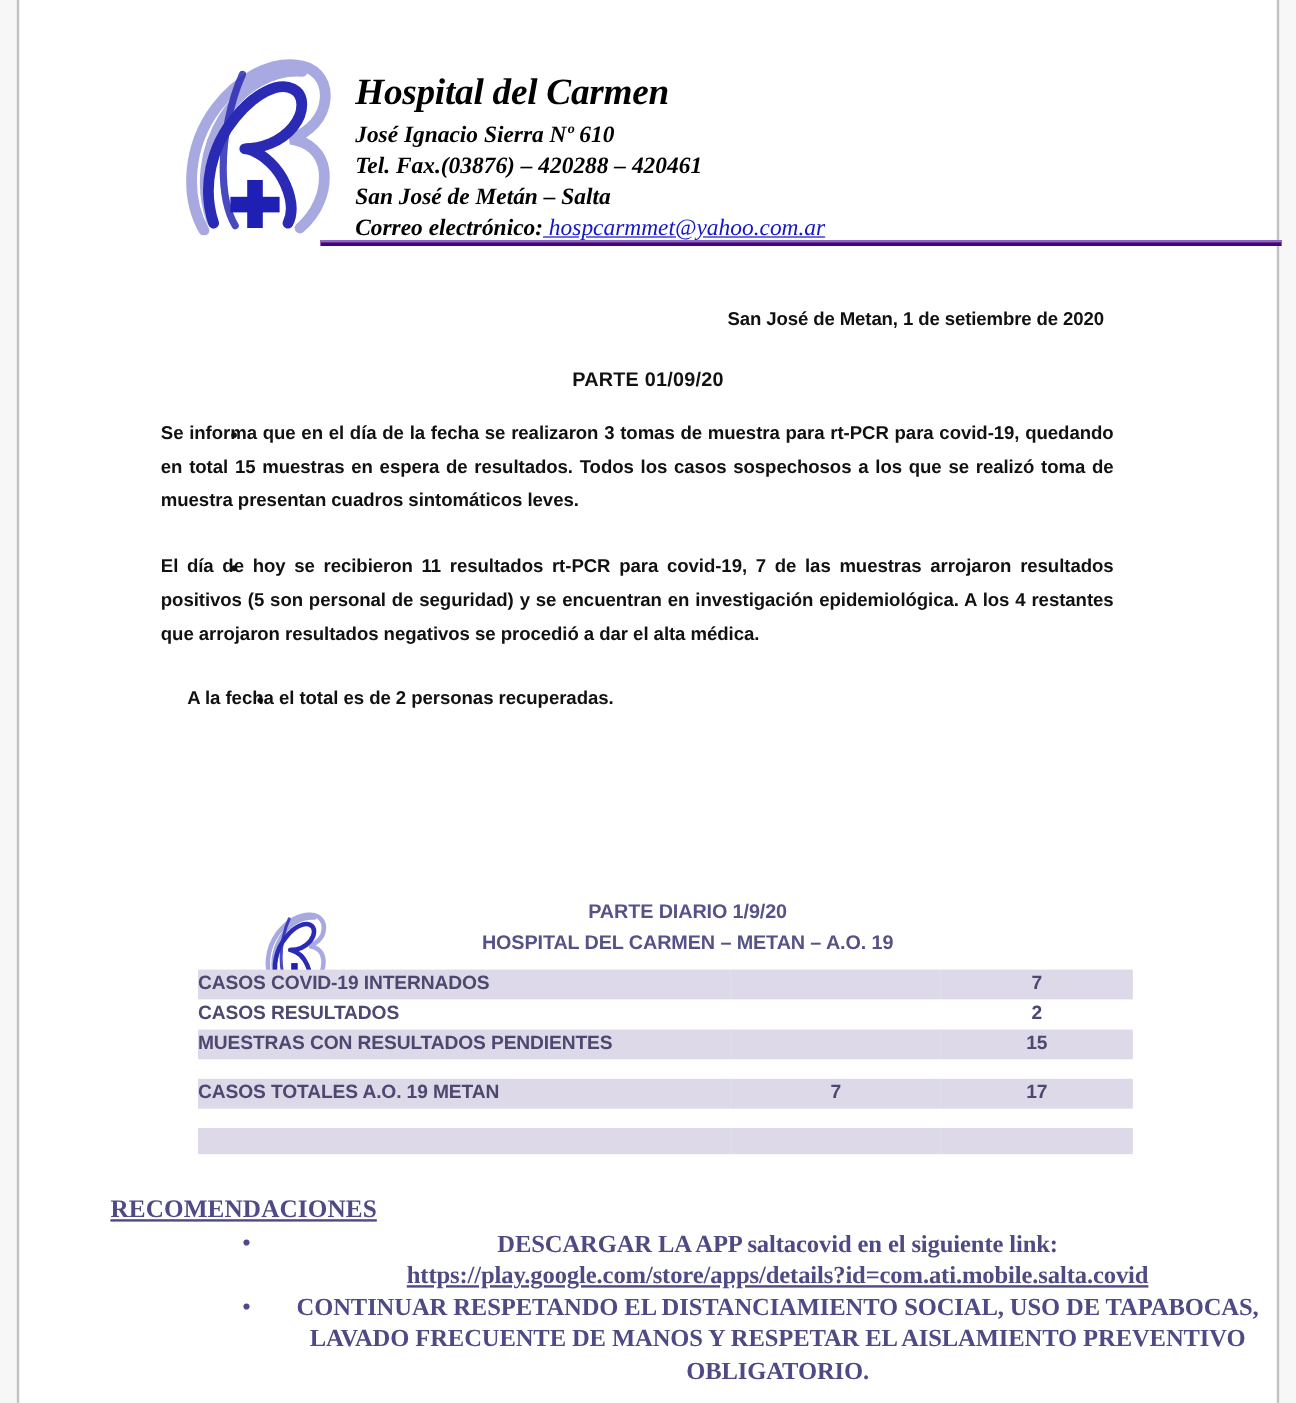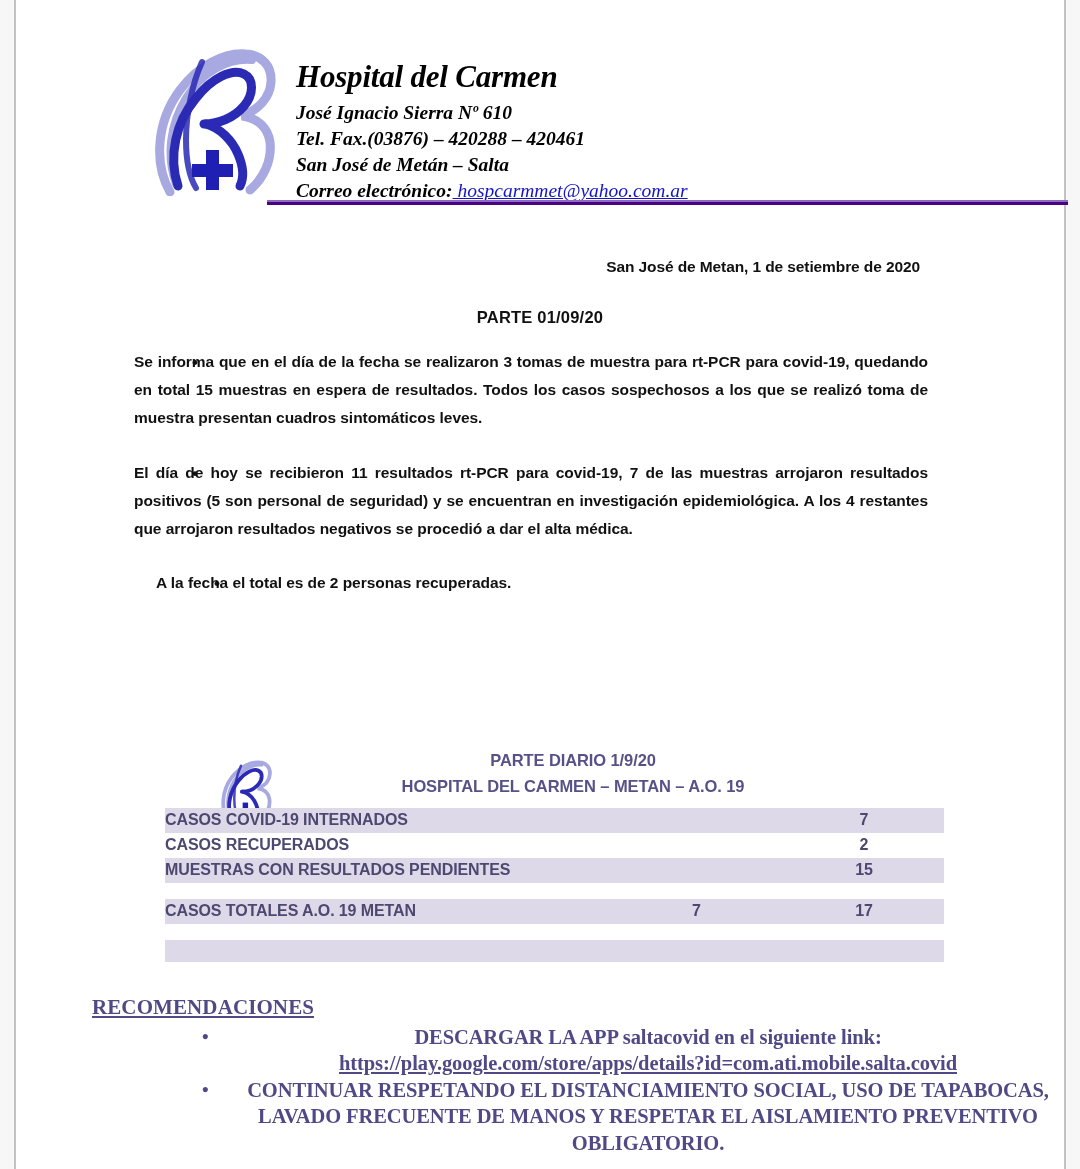--- a/index.html
+++ b/index.html
@@ -330,21 +330,21 @@
       </div>
 
       <table class="stat-table">
         <tbody>
           <tr class="shaded">
             <td class="c-label">CASOS COVID-19 INTERNADOS</td>
             <td class="c-mid"></td>
             <td class="c-val">7</td>
           </tr>
           <tr class="plain">
-            <td class="c-label">CASOS RECUPERADOS</td>
+            <td class="c-label">CASOS RESULTADOS</td>
             <td class="c-mid"></td>
             <td class="c-val">2</td>
           </tr>
           <tr class="shaded">
             <td class="c-label">MUESTRAS CON RESULTADOS PENDIENTES</td>
             <td class="c-mid"></td>
             <td class="c-val">15</td>
           </tr>
 
           <tr class="spacer-gap">

